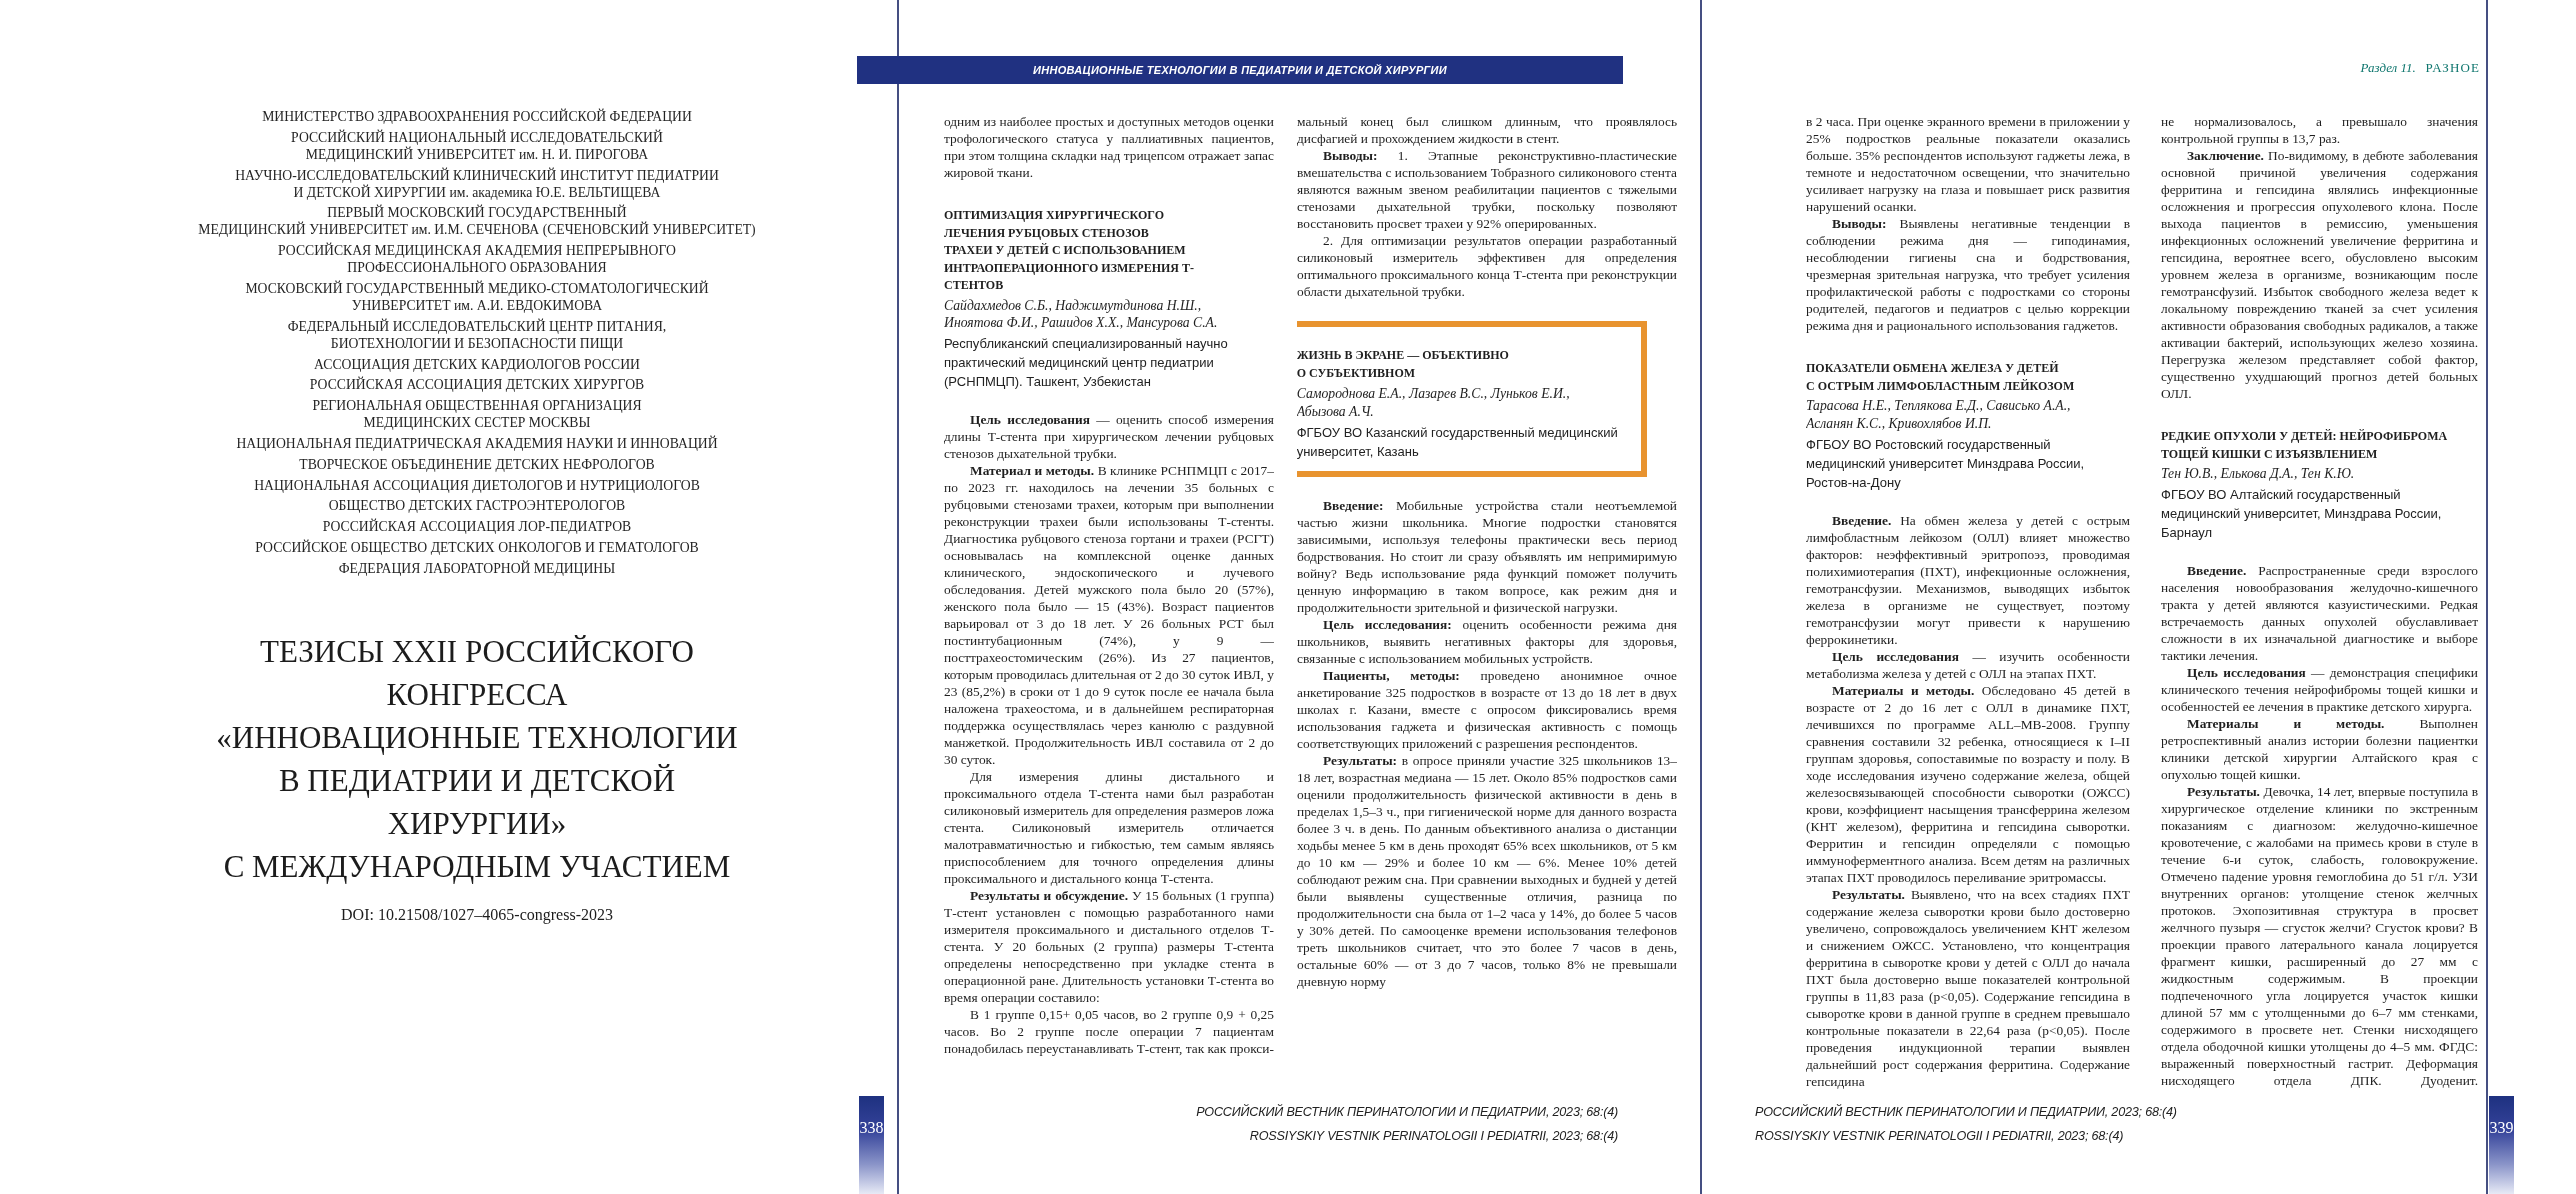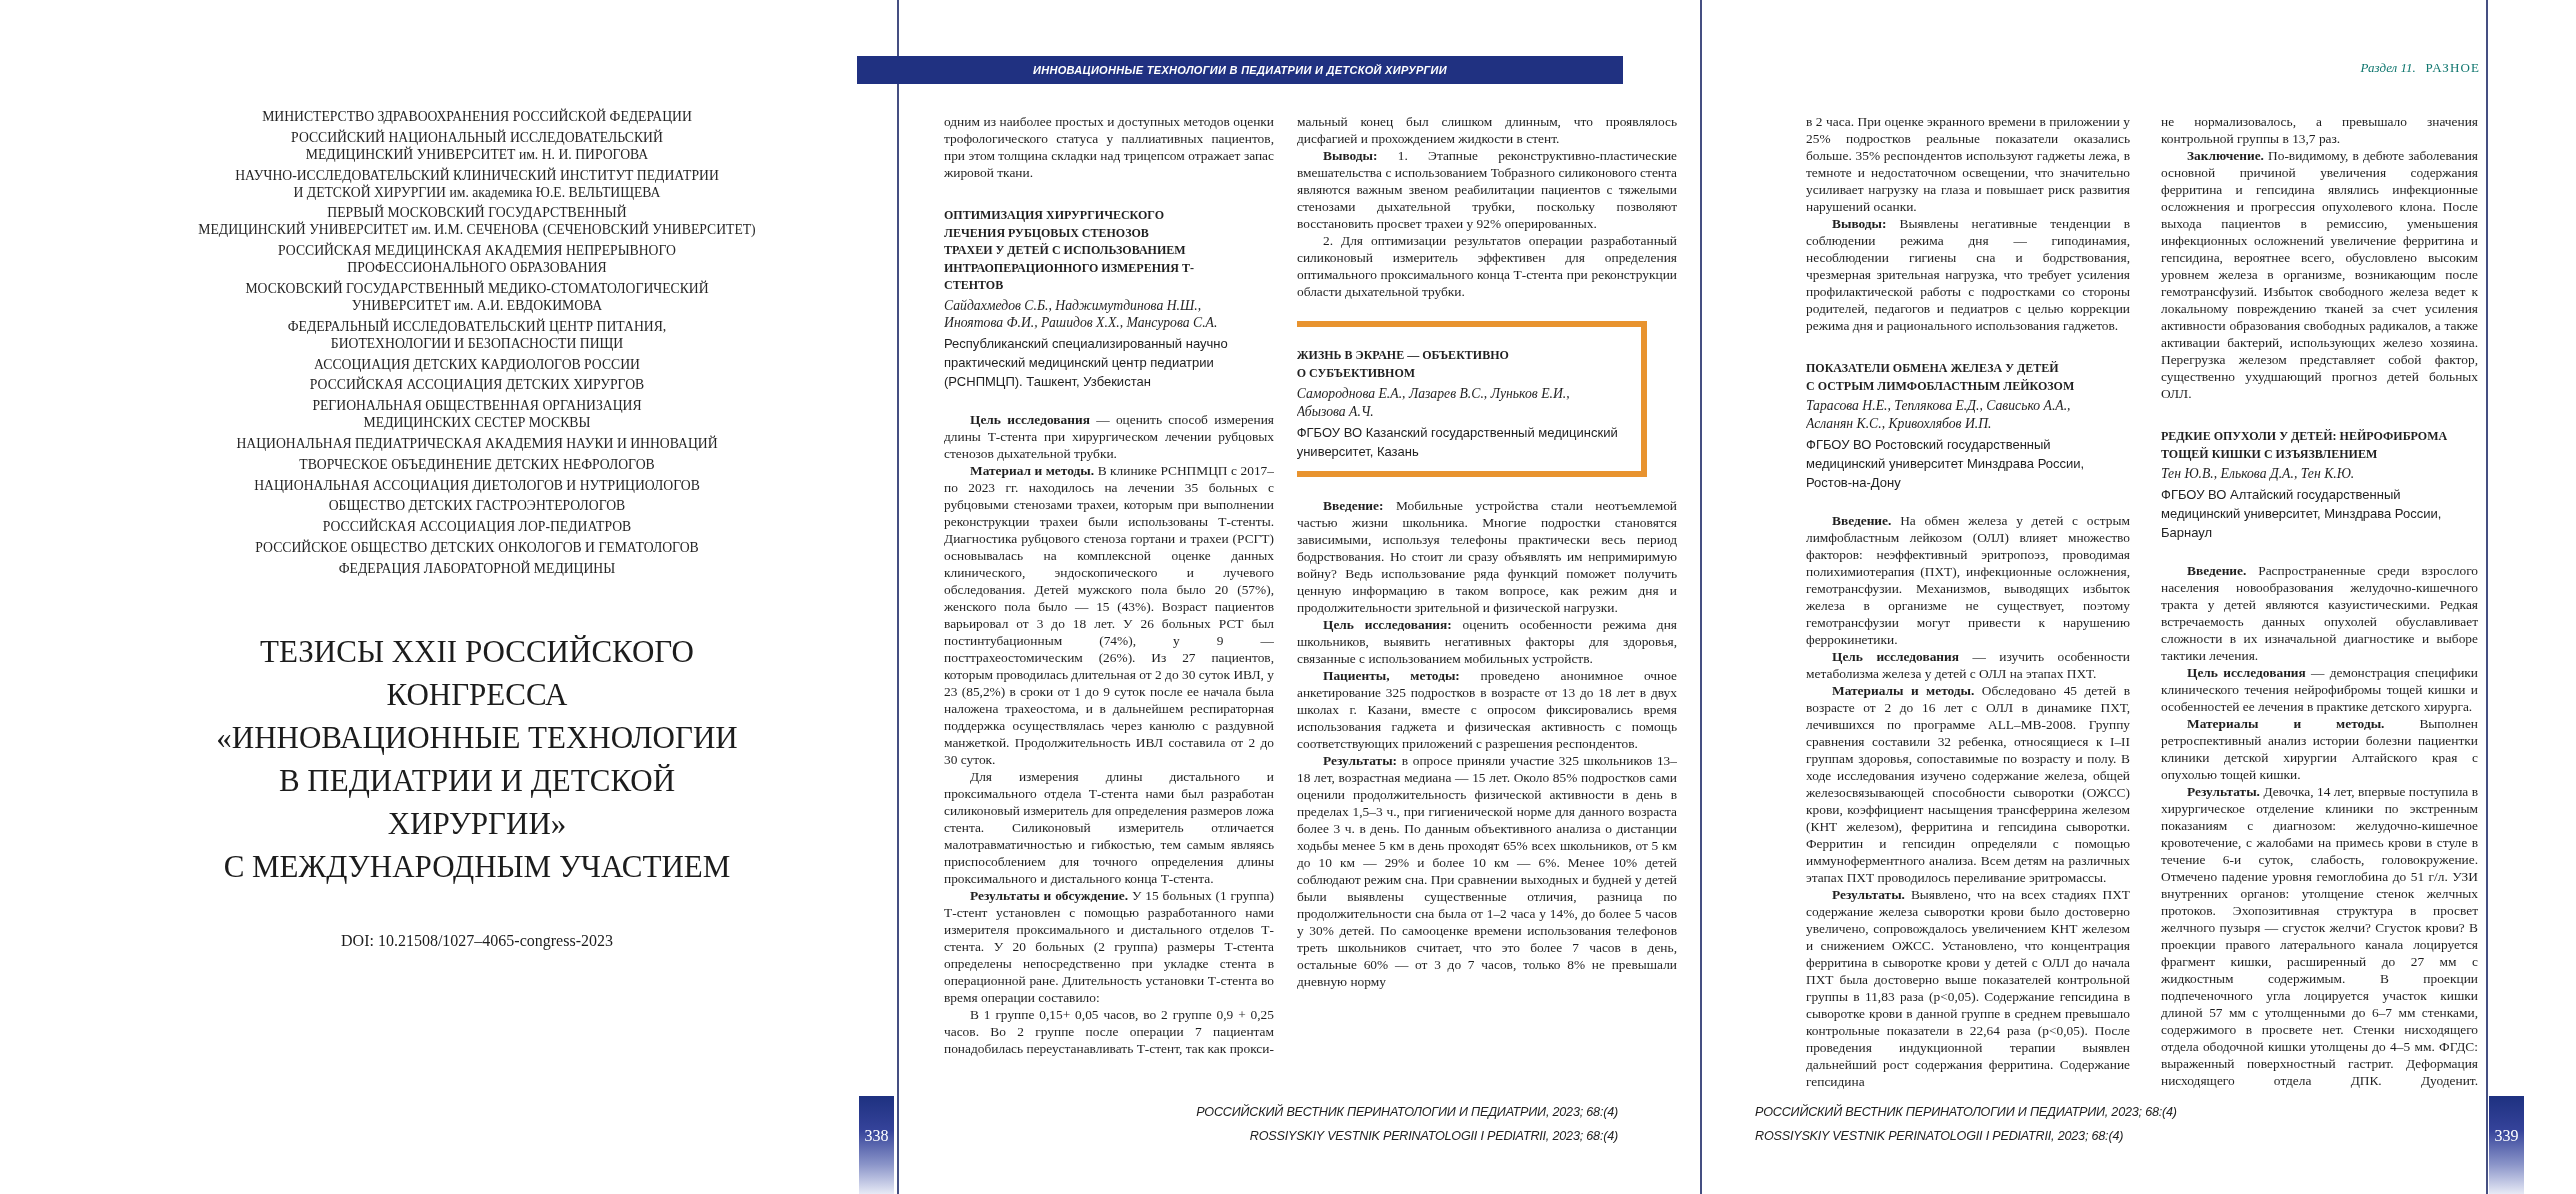--- a/index.html
+++ b/index.html
@@ -14,42 +14,42 @@
           font-weight:bold;font-style:italic;font-size:11px;letter-spacing:0.3px;white-space:nowrap;}
   
   .sec-head{position:absolute;left:2175px;top:60px;width:305px;text-align:right;font-size:13px;color:#0f766e;}
   .sec-head .it{font-style:italic;}
   .sec-head .nm{letter-spacing:1.1px;}
   
   .orgs{position:absolute;left:107px;top:108px;width:740px;text-align:center;}
   .org{font-size:13.7px;line-height:17px;margin:0 0 3.8px 0;white-space:pre-line;color:#242424;}
   .congress{position:absolute;left:107px;top:630px;width:740px;text-align:center;}
   .congress-title{font-size:31px;line-height:43px;white-space:pre-line;color:#1c1c1c;}
-  .doi{font-size:16px;margin-top:44px;color:#1c1c1c;}
+  .doi{font-size:16px;margin-top:18px;color:#1c1c1c;}
   
   .col{position:absolute;top:113px;height:977px;overflow:hidden;text-align:justify;
        font-size:13.4px;line-height:17px;}
   .col p{margin:0;}
   .ind{text-indent:26px;}
   b.lead{font-weight:bold;}
   .abs-head{margin-top:26px;}
   .abs-title{font-weight:bold;font-size:12px;line-height:17.5px;white-space:pre-line;text-align:left;margin:0 0 2.3px 0;}
   .authors{font-style:italic;font-size:13.7px;line-height:17.5px;white-space:pre-line;text-align:left;margin:0 0 2.3px 0;}
   .affil{font-family:"Liberation Sans","DejaVu Sans",sans-serif;font-size:13px;line-height:19px;
          text-align:left;margin:0 0 20px 0;color:#222;}
   
   .hlbox{border:6.1px solid #e8932f;margin:21.4px 30.5px 20px -17px;padding:20px 13.7px 9.2px 10.7px;}
   .hlbox .abs-title{margin-bottom:3.1px;}
   .hlbox .affil{margin-bottom:1.5px;}
   
   .footer{position:absolute;top:1100px;font-family:"Liberation Sans","DejaVu Sans",sans-serif;
           font-style:italic;font-size:12.6px;line-height:24px;color:#222;letter-spacing:-0.2px;}
-  .pagestrip{position:absolute;top:1096px;width:35px;height:98px;
+  .pagestrip{position:absolute;top:1096px;width:25px;height:98px;
              background:linear-gradient(#1e3180 0%,#35439a 35%,#8b95c9 70%,#e7eaf6 100%);
-             color:#ffffff;text-align:center;font-size:16px;padding-top:31px;box-sizing:border-box;}
+             color:#ffffff;text-align:center;font-size:16px;padding-top:23px;box-sizing:border-box;}
 </style>
 </head>
 <body>
 
 <div class="screen">
 
   <div class="vrule" style="left:897px;"></div>
   <div class="vrule" style="left:1700px;"></div>
   <div class="vrule" style="left:2486px;"></div>
 

